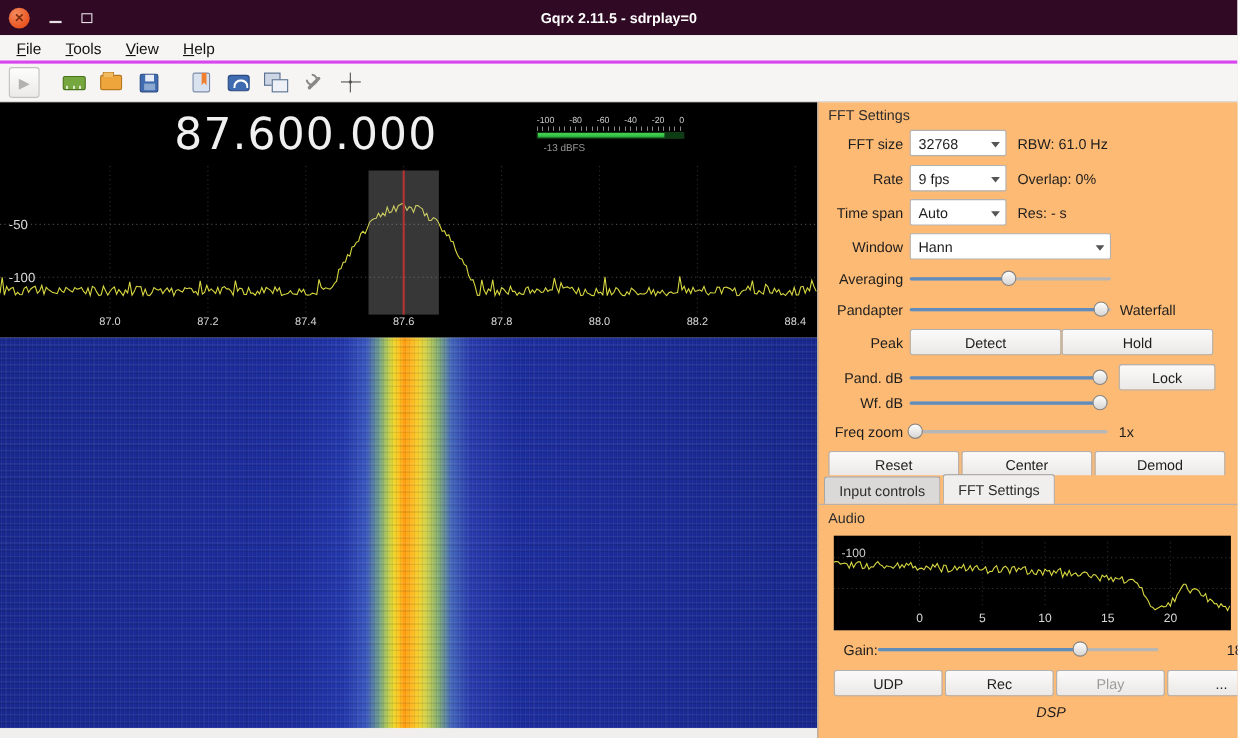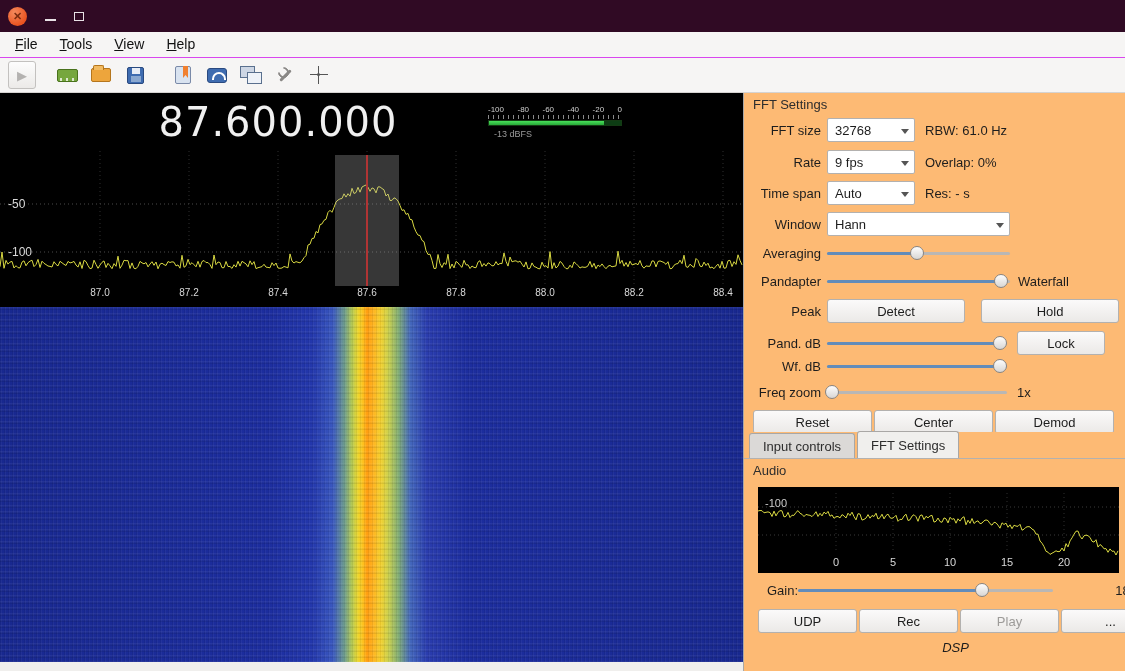--- a/index.html
+++ b/index.html
@@ -9,21 +9,21 @@
 
   
   #titlebar{position:absolute;top:0;left:0;width:1125px;height:32px;background:#300a24;display:flex;align-items:center}
   #titlebar .win-title{position:absolute;left:0;right:0;text-align:center;color:#fff;font-weight:bold;font-size:13px}
   .win-btns{display:flex;align-items:center;gap:18px;padding-left:8px;z-index:2}
   .close-circle{width:19px;height:19px;border-radius:50%;background:radial-gradient(circle at 35% 30%,#f58b5e,#e95420 70%);color:#7c2d10;font-size:11px;font-weight:bold;display:flex;align-items:center;justify-content:center;cursor:default}
   .min-bar{width:11px;height:2px;background:#e8e2e6;margin-top:8px}
   .max-box{width:10px;height:9px;border:1px solid #e8e2e6}
 
   
-  #menubar{position:absolute;top:32px;left:0;width:1125px;height:26px;background:#f6f5f4;border-bottom:1px solid #d946ef;display:flex;align-items:flex-start;padding-left:4px}
+  #menubar{position:absolute;top:32px;left:0;width:1125px;height:26px;background:#f6f5f4;border-bottom:3px solid #d946ef;display:flex;align-items:flex-start;padding-left:4px}
   .menu-item{padding:4px 11px;font-size:14px;color:#111}
   .menu-item u{text-decoration:underline}
 
   
   #toolbar{position:absolute;top:58px;left:0;width:1125px;height:35px;background:#f6f5f4;border-bottom:1px solid #d5d3d1;display:flex;align-items:center;padding-left:8px}
   .tb-gap{width:14px}
   .tb-slot{width:34px;height:30px;display:flex;align-items:center;justify-content:center}
   .tb-play{width:28px;height:28px;border:1px solid #c3c1bf;border-radius:3px;background:linear-gradient(#fdfdfd,#eceae8);color:#b4b2b0;font-size:13px;display:flex;align-items:center;justify-content:center}
   .ic-chip{width:21px;height:13px;background:#76a73e;border:1px solid #49721c;border-radius:2px;background-image:repeating-linear-gradient(90deg,rgba(255,255,255,.75) 0 2px,rgba(0,0,0,0) 2px 6px);background-size:18px 4px;background-position:2px 8px;background-repeat:no-repeat}
   .ic-folder{position:relative;width:20px;height:14px;background:#eda53c;border:1px solid #b5761d;border-radius:2px}
@@ -117,20 +117,21 @@
 <div id="app">
 
   <div id="titlebar">
     <div class="win-btns">
       <div class="close-circle">
           <span>✕</span>
         </div>
       <div class="min-bar"></div>
       <div class="max-box"></div>
     </div>
+    <div class="win-title">Gqrx 2.11.5 - sdrplay=0</div>
   </div>
 
   <div id="menubar">
     <div class="menu-item"><u>F</u>ile</div>
     <div class="menu-item"><u>T</u>ools</div>
     <div class="menu-item"><u>V</u>iew</div>
     <div class="menu-item"><u>H</u>elp</div>
   </div>
 
   <div id="toolbar">
@@ -279,21 +280,21 @@
         <div class="slider" style="width:183px">
           <div class="sl-track"></div>
             <div class="sl-fill" style="width: 95%;"></div>
             <div class="sl-handle" style="left: calc(95% - 7px);"></div>
         </div>
         <span class="finfo" style="margin-left:8px">Waterfall</span>
       </div>
 
       <div class="frow" style="top:206px">
         <span class="flabel">Peak</span>
-        <div class="btn" style="width:138px;margin-right:16px">Detect</div>
+        <div class="btn" style="width:138px;margin-right:0">Detect</div>
         <div class="btn" style="width:138px">Hold</div>
       </div>
 
       <div class="frow" style="top:238px">
         <span class="flabel">Pand. dB</span>
         <div class="slider" style="width:180px">
           <div class="sl-track"></div>
             <div class="sl-fill" style="width: 96%;"></div>
             <div class="sl-handle" style="left: calc(96% - 7px);"></div>
         </div>

